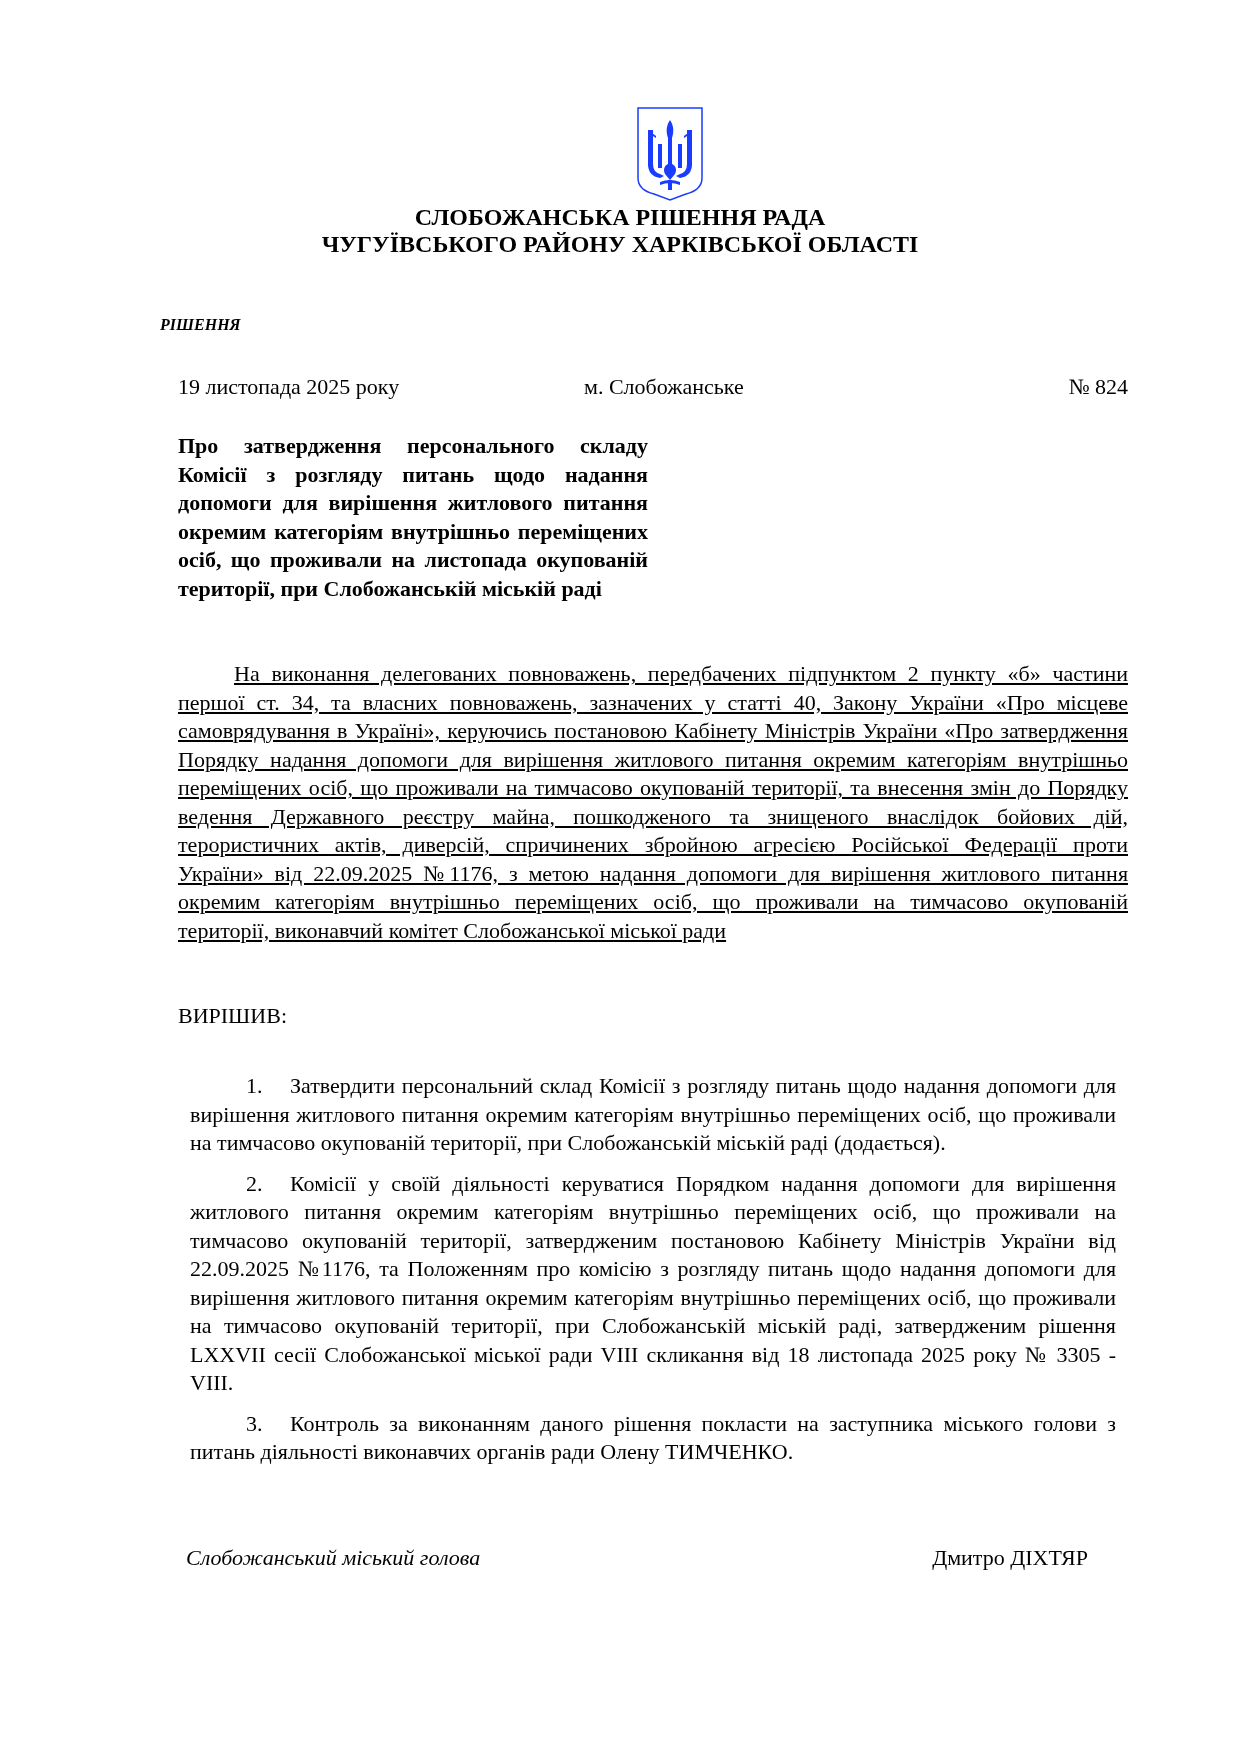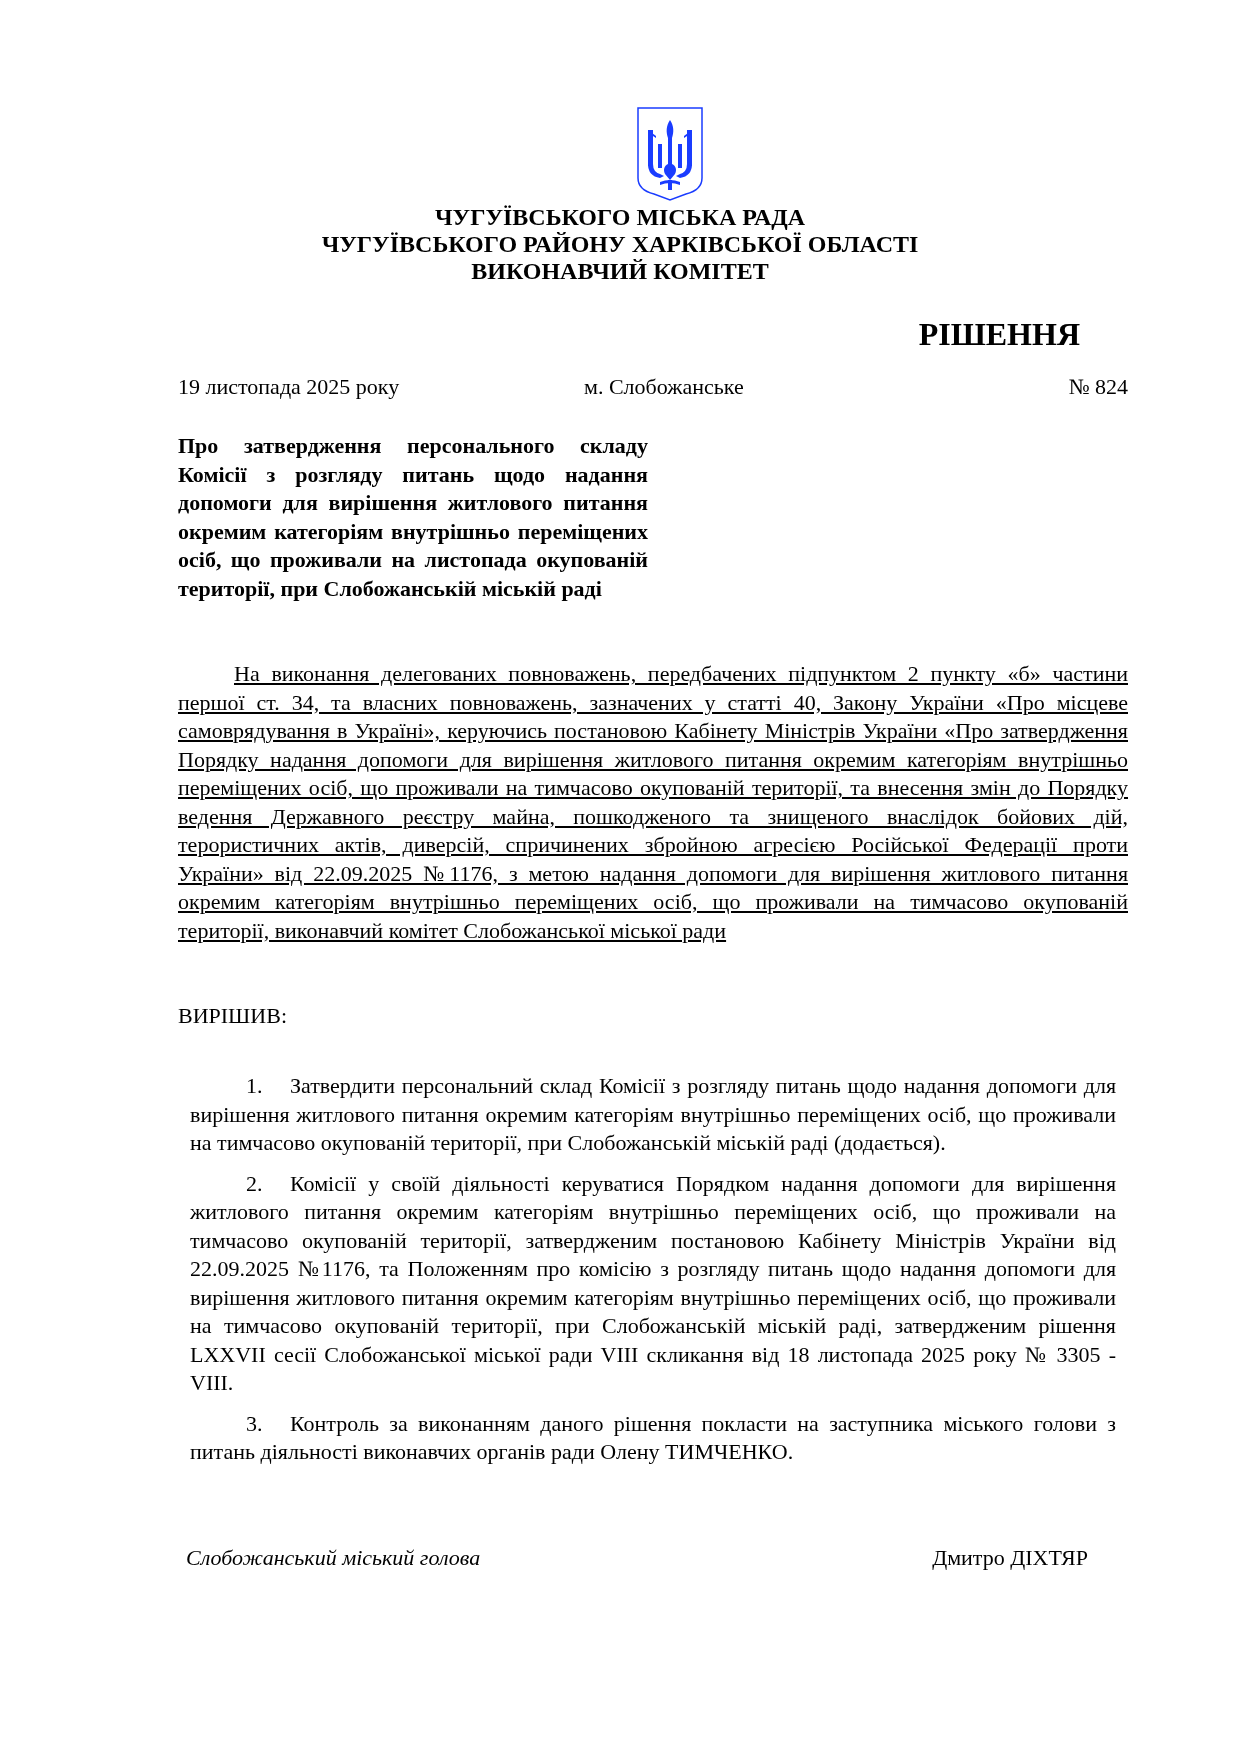--- a/index.html
+++ b/index.html
@@ -2,22 +2,22 @@
 <html><head>
   <meta charset="utf-8">
   <style>
     html, body { margin: 0; padding: 0; background: #ffffff; }
     body { width: 1240px; height: 1754px; position: relative; overflow: hidden;
       font-family: "Liberation Serif", "DejaVu Serif", serif; color: #000; }
     .page { position: absolute; left: 0; top: 0; width: 1240px; height: 1754px; }
     .emblem { position: absolute; left: 634px; top: 104px; width: 72px; height: 100px; }
     .header { position: absolute; left: 160px; width: 920px; text-align: center;
       font-weight: bold; font-size: 24px; line-height: 27px; top: 204px; }
-    .decision-title { position: absolute; left: 160px; width: 920px; text-align: right;
-      font-weight: bold; font-size: 32px; top: 316px; }
+    .decision-title { position: absolute; left: 160px; width: 920px; text-align: left;
+      font-weight: bold; font-size: 16px; top: 316px; font-style: italic; }
     .meta-row { position: absolute; left: 178px; width: 950px; top: 374px; font-size: 22px;
       height: 28px; }
     .meta-date { position: absolute; left: 0; top: 0; }
     .meta-place { position: absolute; left: 406px; top: 0; }
     .meta-number { position: absolute; right: 0; top: 0; }
     .subject { position: absolute; left: 178px; top: 432px; width: 470px; font-weight: bold;
       font-size: 22px; line-height: 28.5px; text-align: justify; }
     .body-text { position: absolute; left: 178px; width: 950px; font-size: 22px;
       line-height: 28.5px; text-align: justify; }
     .preamble { top: 660px; text-indent: 56px; text-decoration: underline; }
@@ -48,23 +48,22 @@
         <path d="M58 60 Q58 72 46 74 L42 72 L46 70 Q53 68 53 60 Z"></path>
         <rect x="24" y="40" width="4" height="24"></rect>
         <rect x="44" y="40" width="4" height="24"></rect>
         <rect x="34" y="76" width="4" height="10"></rect>
         <path d="M26 78 Q36 74 46 78 L46 81 Q36 77 26 81 Z"></path>
       </g>
     </svg>
   </div>
 
   <div class="header">
-    <div>ЧУГУЇВСЬКОГО МІСЬКА РАДА</div>
+    <div>СЛОБОЖАНСЬКА РІШЕННЯ РАДА</div>
     <div>ЧУГУЇВСЬКОГО РАЙОНУ ХАРКІВСЬКОЇ ОБЛАСТІ</div>
-    <div>ВИКОНАВЧИЙ КОМІТЕТ</div>
   </div>
 
   <div class="decision-title">РІШЕННЯ</div>
 
   <div class="meta-row">
     <span class="meta-date">19 листопада 2025 року</span>
     <span class="meta-place">м. Слобожанське</span>
     <span class="meta-number">№ 824</span>
   </div>
 

